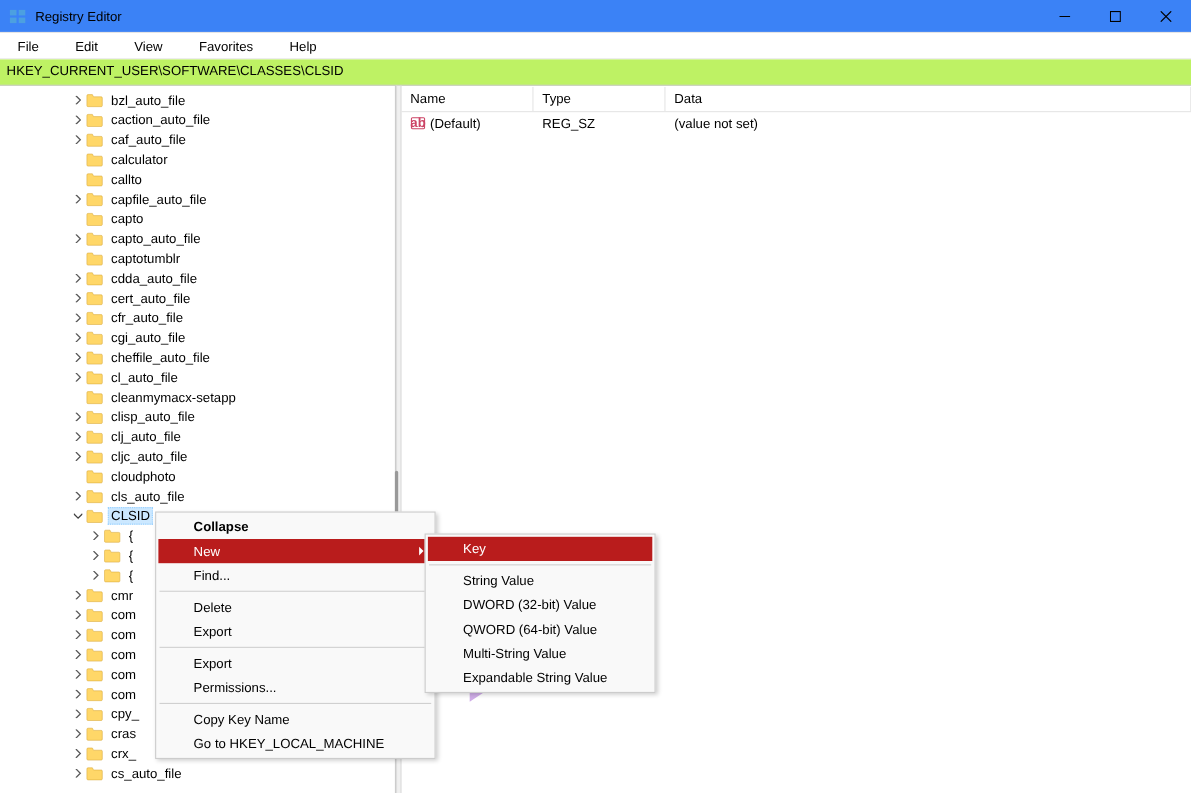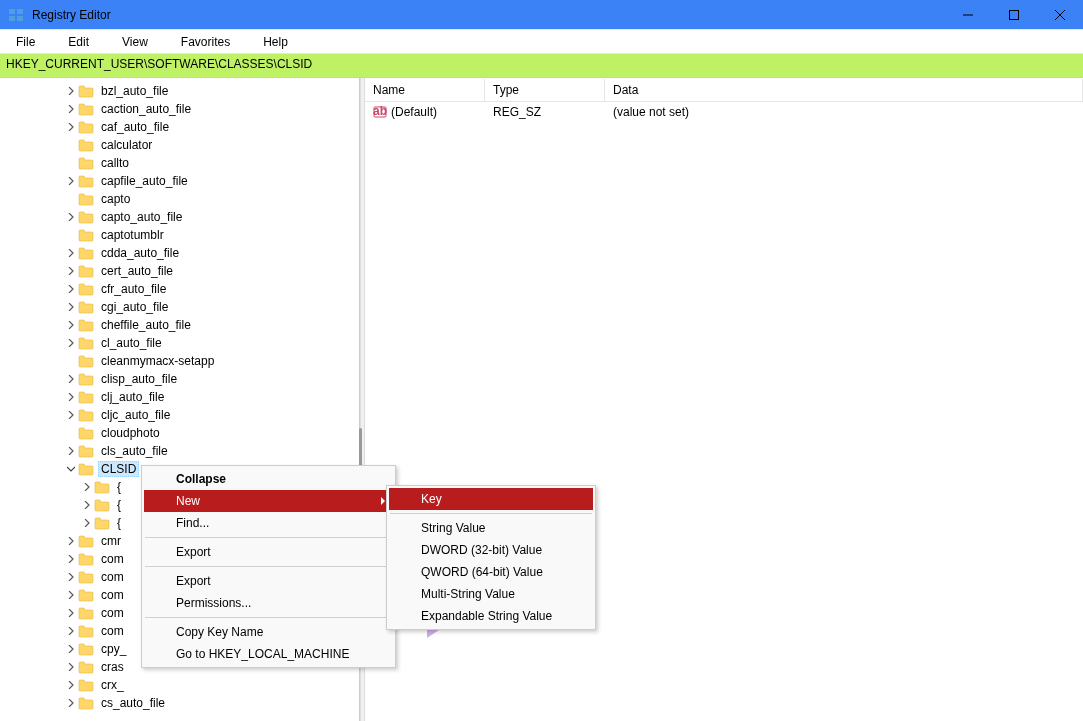--- a/index.html
+++ b/index.html
@@ -583,20 +583,21 @@
       <div class="values-cell" style="flex:1">(value not set)</div>
     </div>
   </div>
 </div>
 
 <div class="context-menu" id="main-context">
   <div class="context-menu-item bold">Collapse</div>
   <div class="context-menu-item highlighted has-submenu">New</div>
   <div class="context-menu-item">Find...</div>
   <div class="context-menu-sep"></div>
+  <div class="context-menu-item">Delete</div>
   <div class="context-menu-item">Export</div>
   <div class="context-menu-sep"></div>
   <div class="context-menu-item">Export</div>
   <div class="context-menu-item">Permissions...</div>
   <div class="context-menu-sep"></div>
   <div class="context-menu-item">Copy Key Name</div>
   <div class="context-menu-item">Go to HKEY_LOCAL_MACHINE</div>
 </div>
 
 <div class="context-menu" id="submenu-new">

